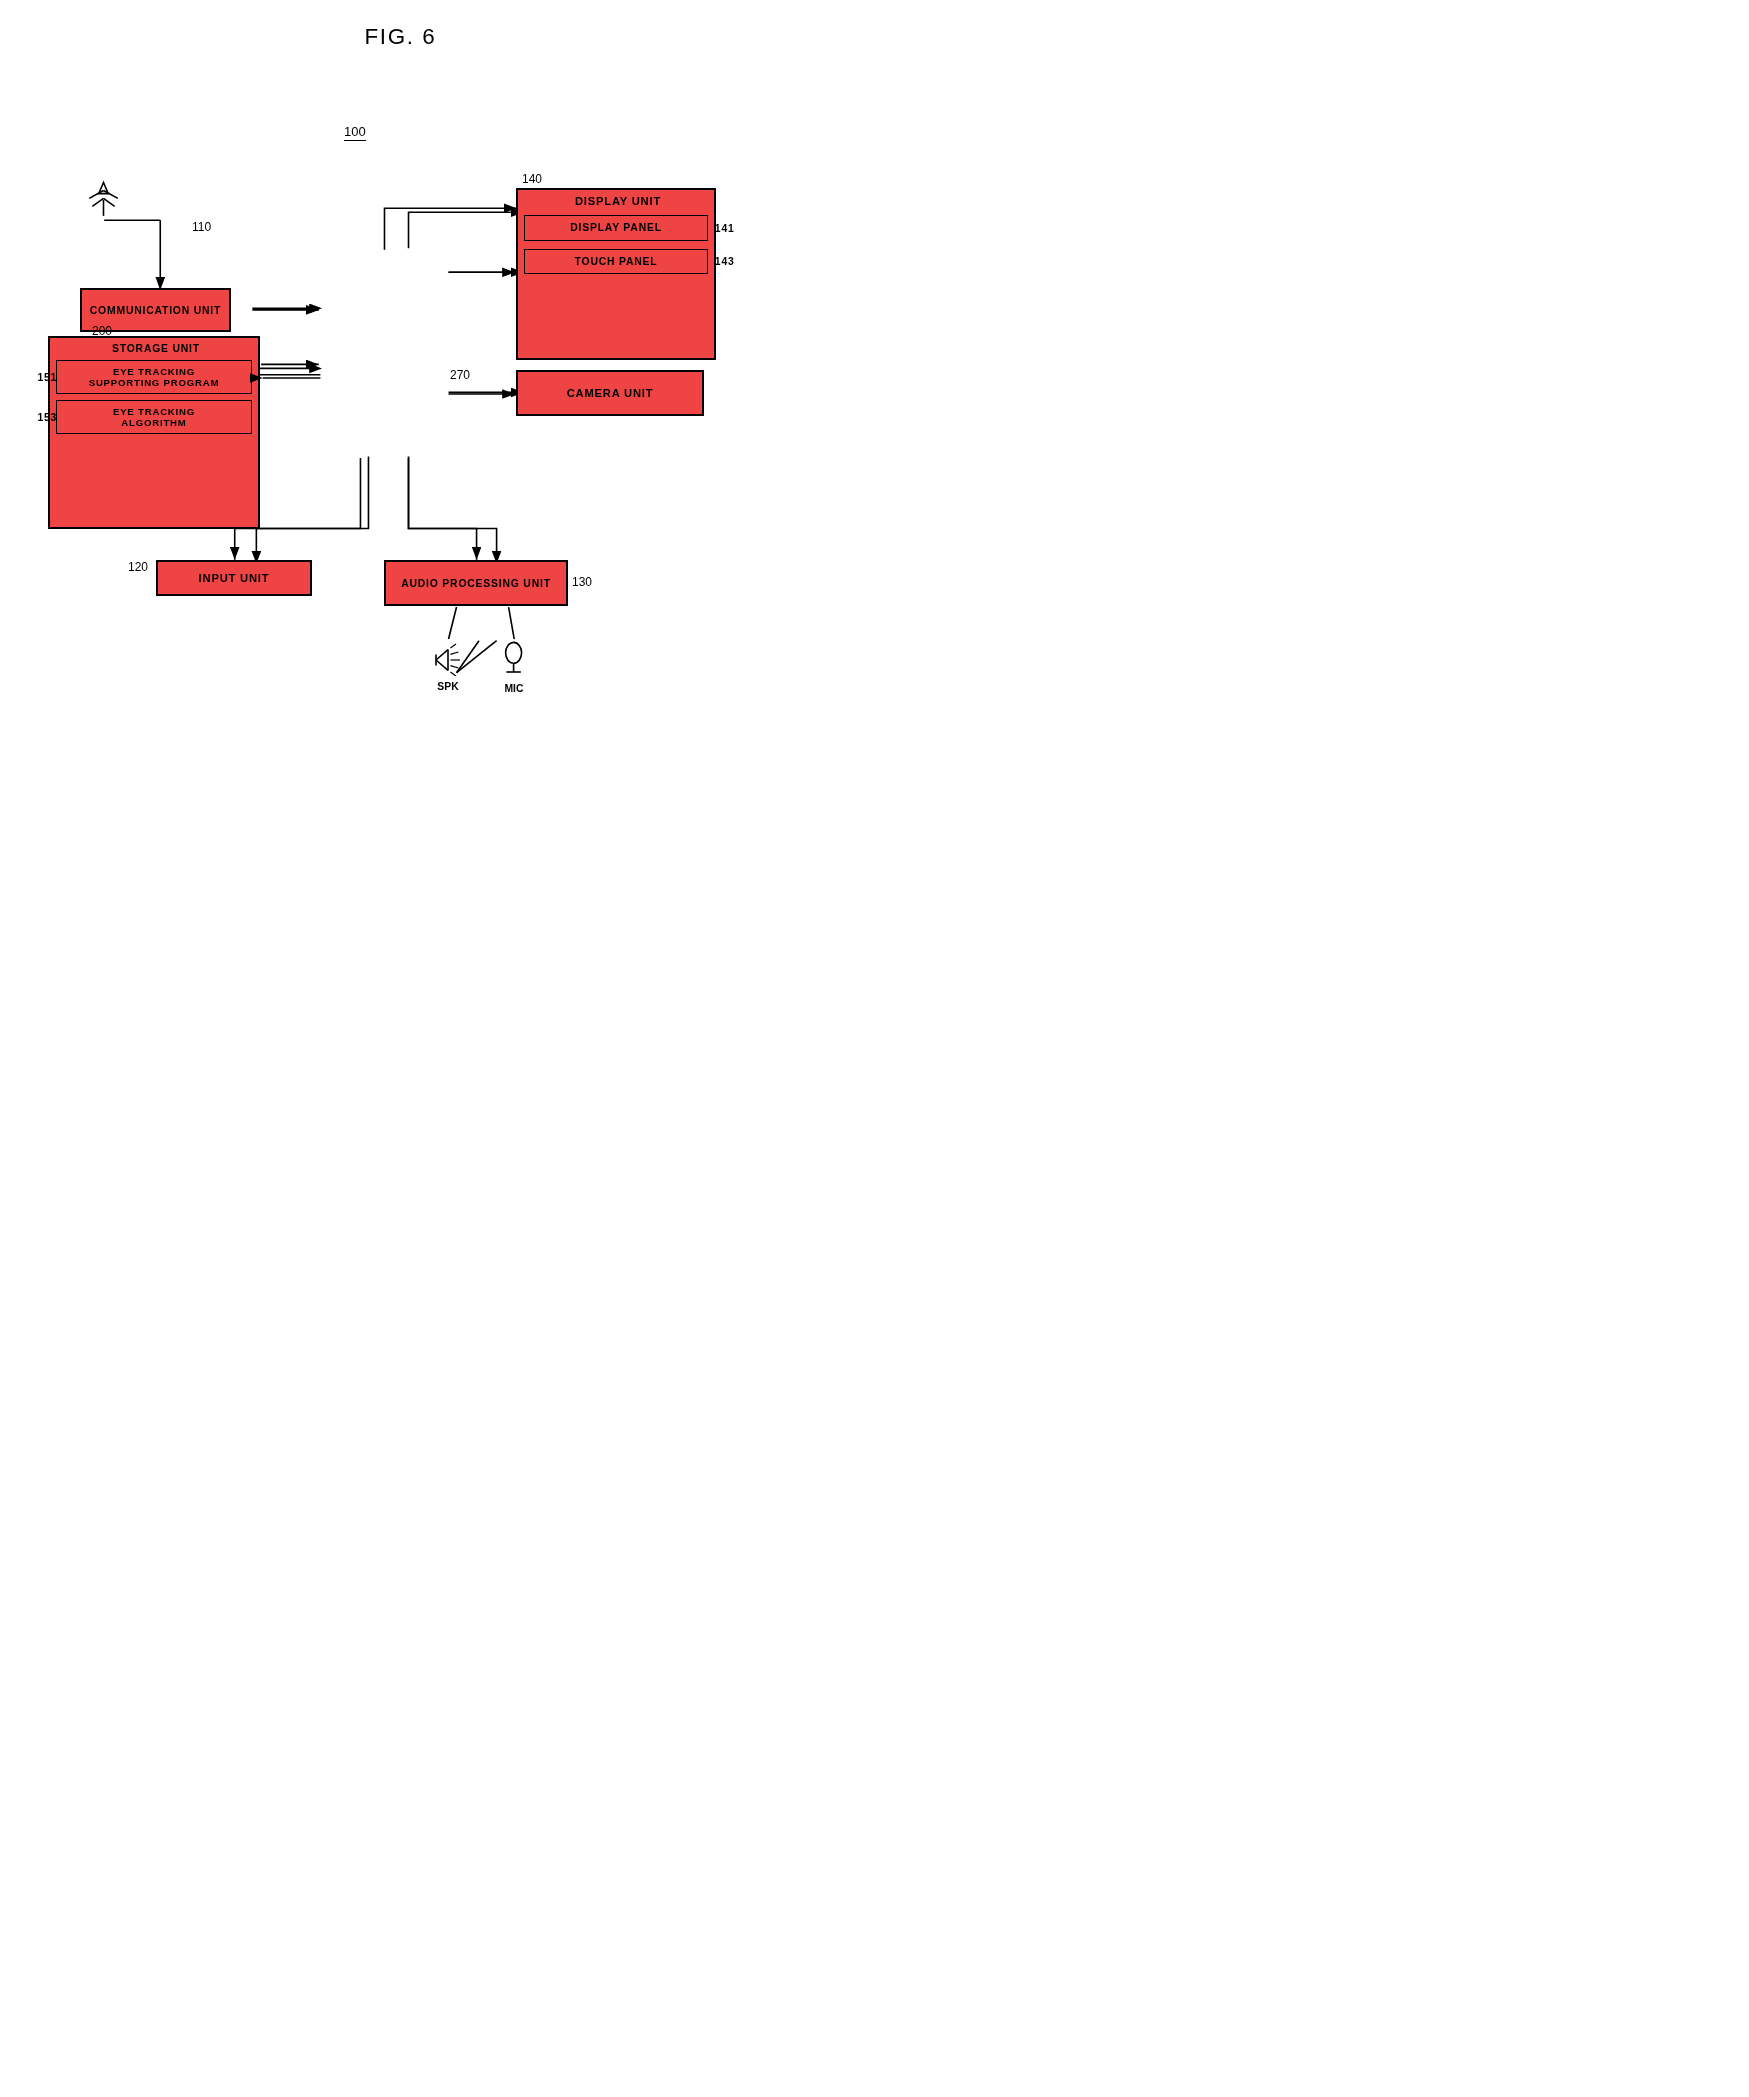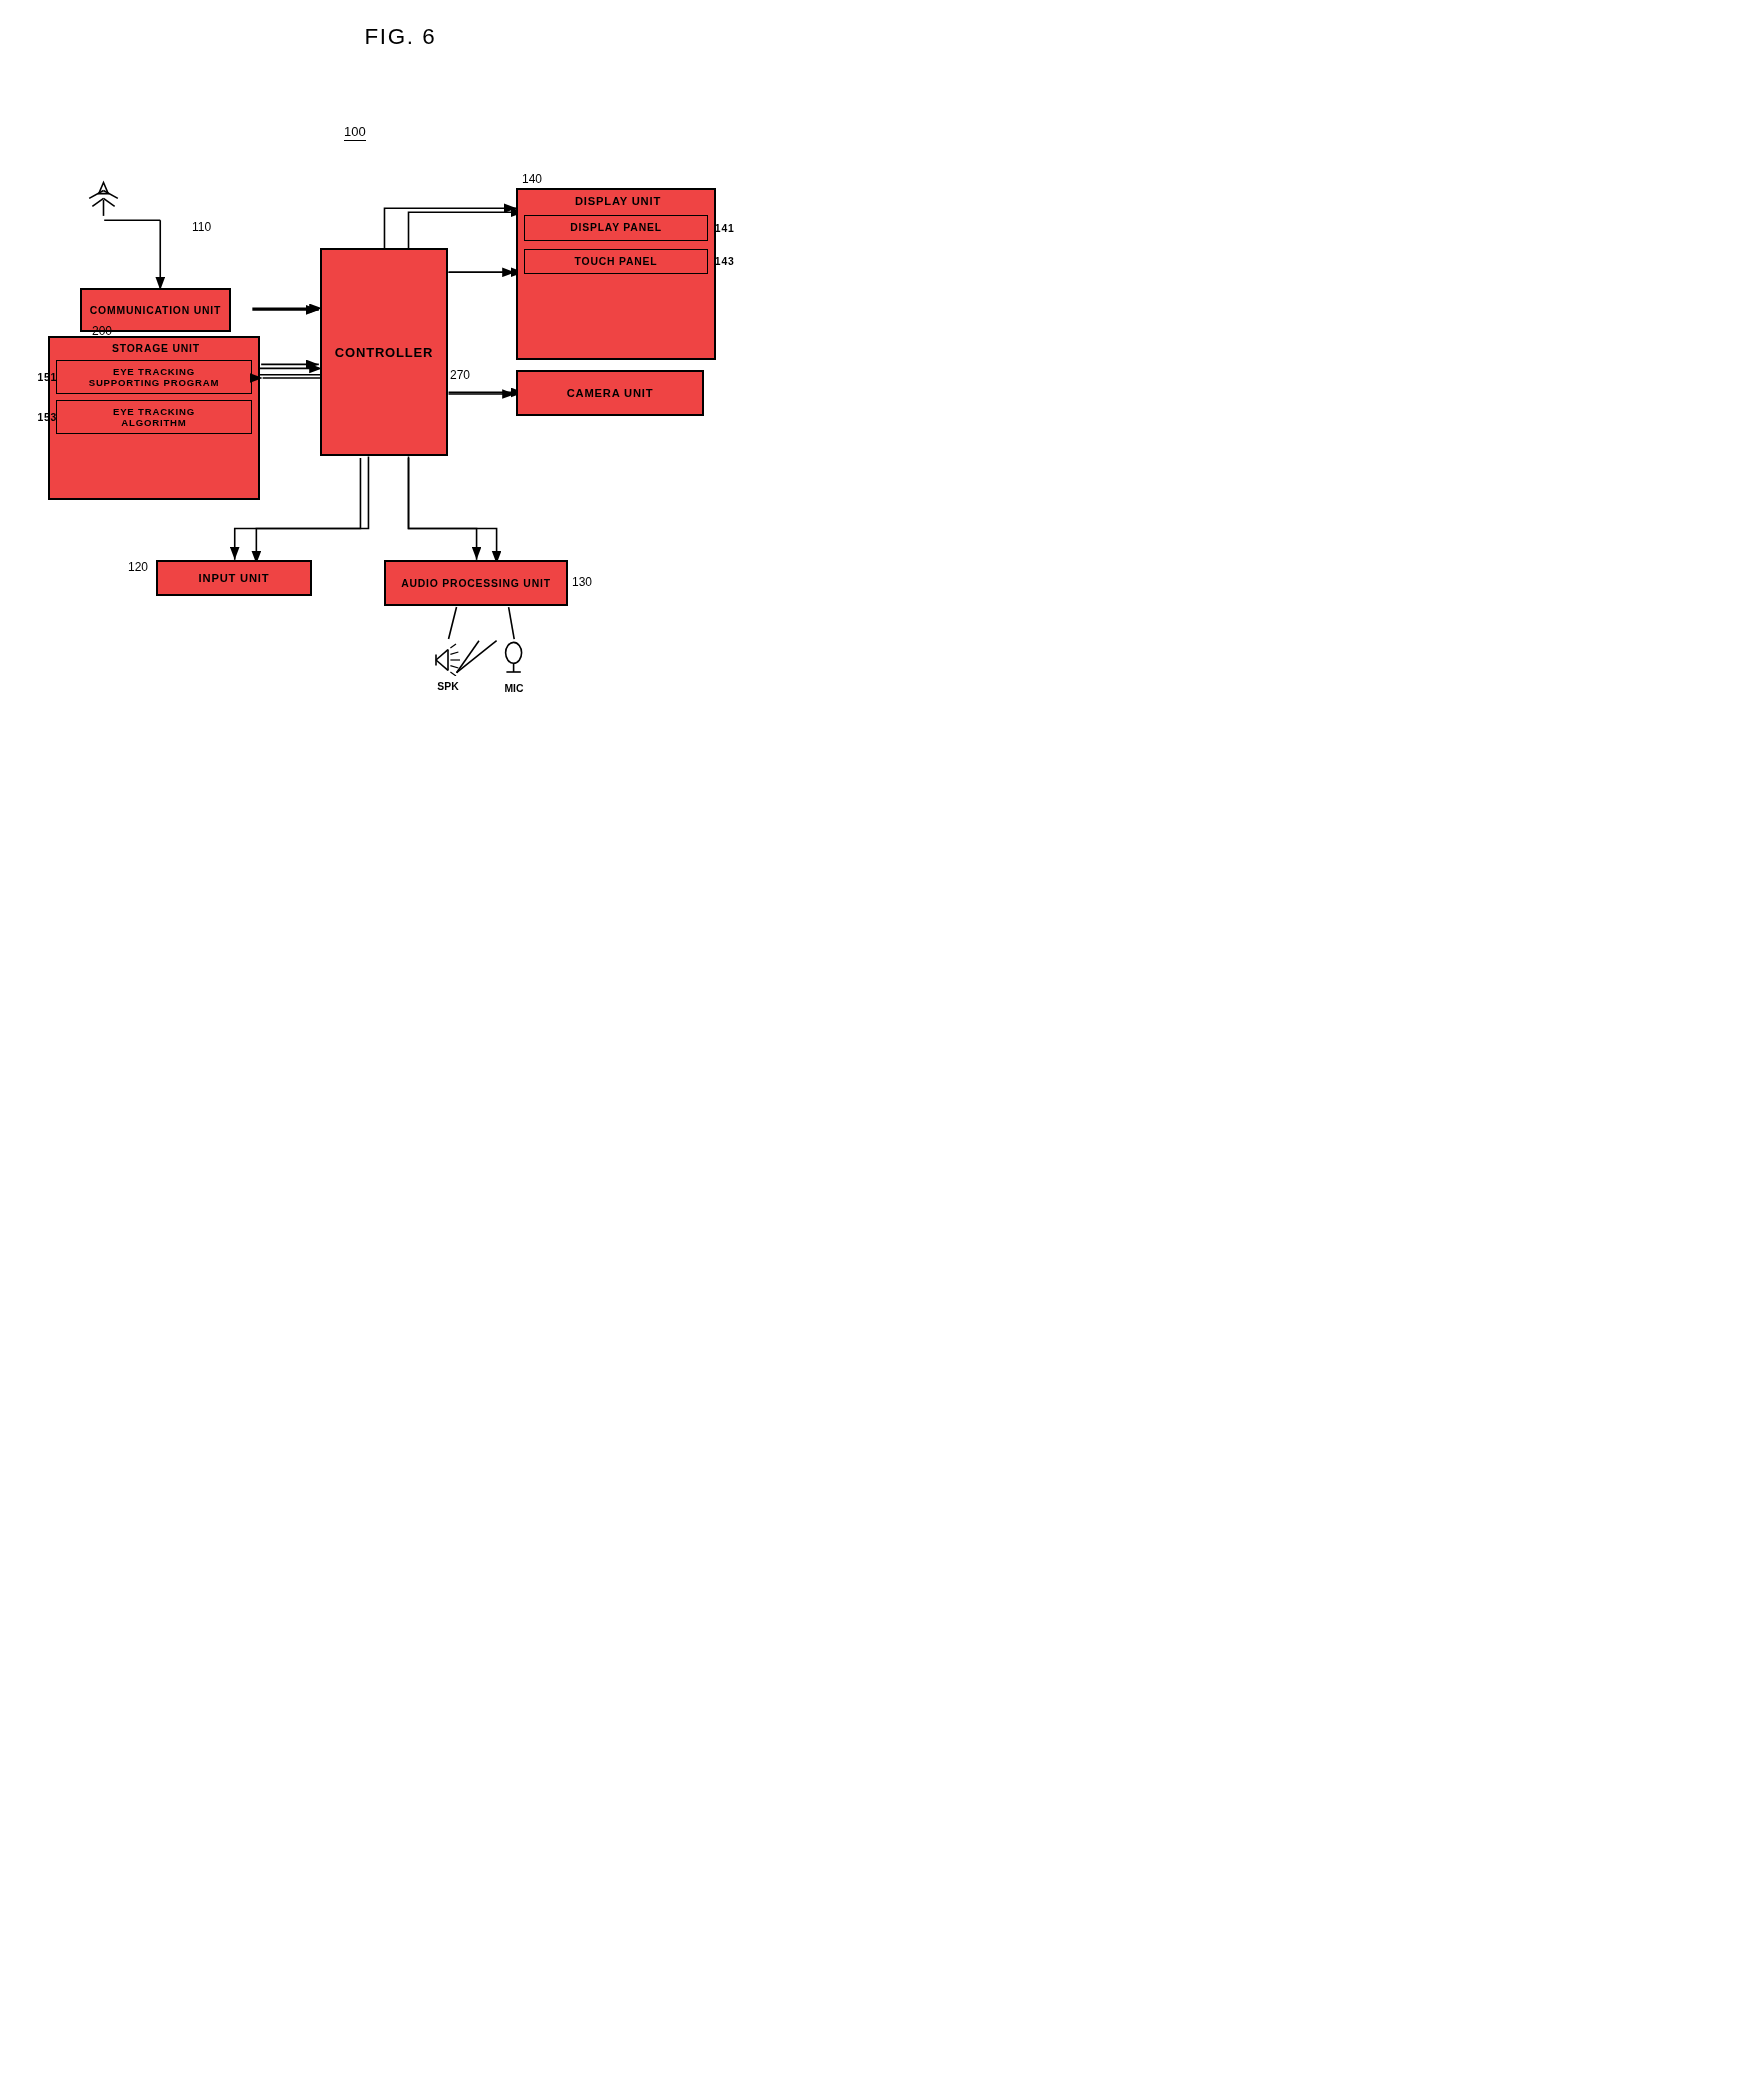--- a/index.html
+++ b/index.html
@@ -135,39 +135,36 @@
   </div>
 
   <div class="ref" style="left:192px; top:220px;">110</div>
 
   <div class="box" style="left:80px; top:288px; width:151px; height:44px; font-size:10.4px;">
     <span>COMMUNICATION UNIT</span>
   </div>
 
   <div class="ref" style="left:92px; top:324px;">200</div>
 
-  <div class="box" style="left:48px; top:336px; width:212px; height:164px; font-size:10.4px; align-items:flex-start; justify-content:flex-start; padding:4.8px 6.4px;">
+  <div class="box" style="left:48px; top:336px; width:212px; height:193px; font-size:10.4px; align-items:flex-start; justify-content:flex-start; padding:4.8px 6.4px;">
     <div style="width:100%;">
       <div style="font-size:10.4px; font-weight:bold; margin-bottom:6.4px; padding-left:4px;">STORAGE UNIT</div>
 
       <div style="border:1.6px solid #000; padding:4.8px 3.2px; text-align:center; font-size:9.6px; font-weight:bold; margin-bottom:6.4px; position:relative;">
         EYE TRACKING<br>SUPPORTING PROGRAM
         <div style="position:absolute; left:-20px; top:50%; transform:translateY(-50%); font-size:10.4px;">151</div>
       </div>
 
       <div style="border:1.6px solid #000; padding:4.8px 3.2px; text-align:center; font-size:9.6px; font-weight:bold; position:relative;">
         EYE TRACKING<br>ALGORITHM
         <div style="position:absolute; left:-20px; top:50%; transform:translateY(-50%); font-size:10.4px;">153</div>
       </div>
     </div>
   </div>
 
-  <div class="box" style="left:320px; top:248px; width:128px; height:208px; font-size:13px;">
-    <span>CONTROLLER</span>
-  </div>
 
   <div class="ref" style="left:450px; top:368px;">270</div>
 
   <div class="ref" style="left:522px; top:172px;">140</div>
   <div class="box" style="left:516px; top:188px; width:200px; height:172px; font-size:10.4px; align-items:flex-start; justify-content:flex-start; padding:4.8px 6.4px;">
     <div style="width:100%;">
       <div style="font-size:11.2px; font-weight:bold; margin-bottom:8px; padding-left:4px;">DISPLAY UNIT</div>
 
       <div style="border:1.6px solid #000; padding:6.4px 3.2px; text-align:center; font-size:10.4px; font-weight:bold; margin-bottom:8px; position:relative;">
         DISPLAY PANEL

